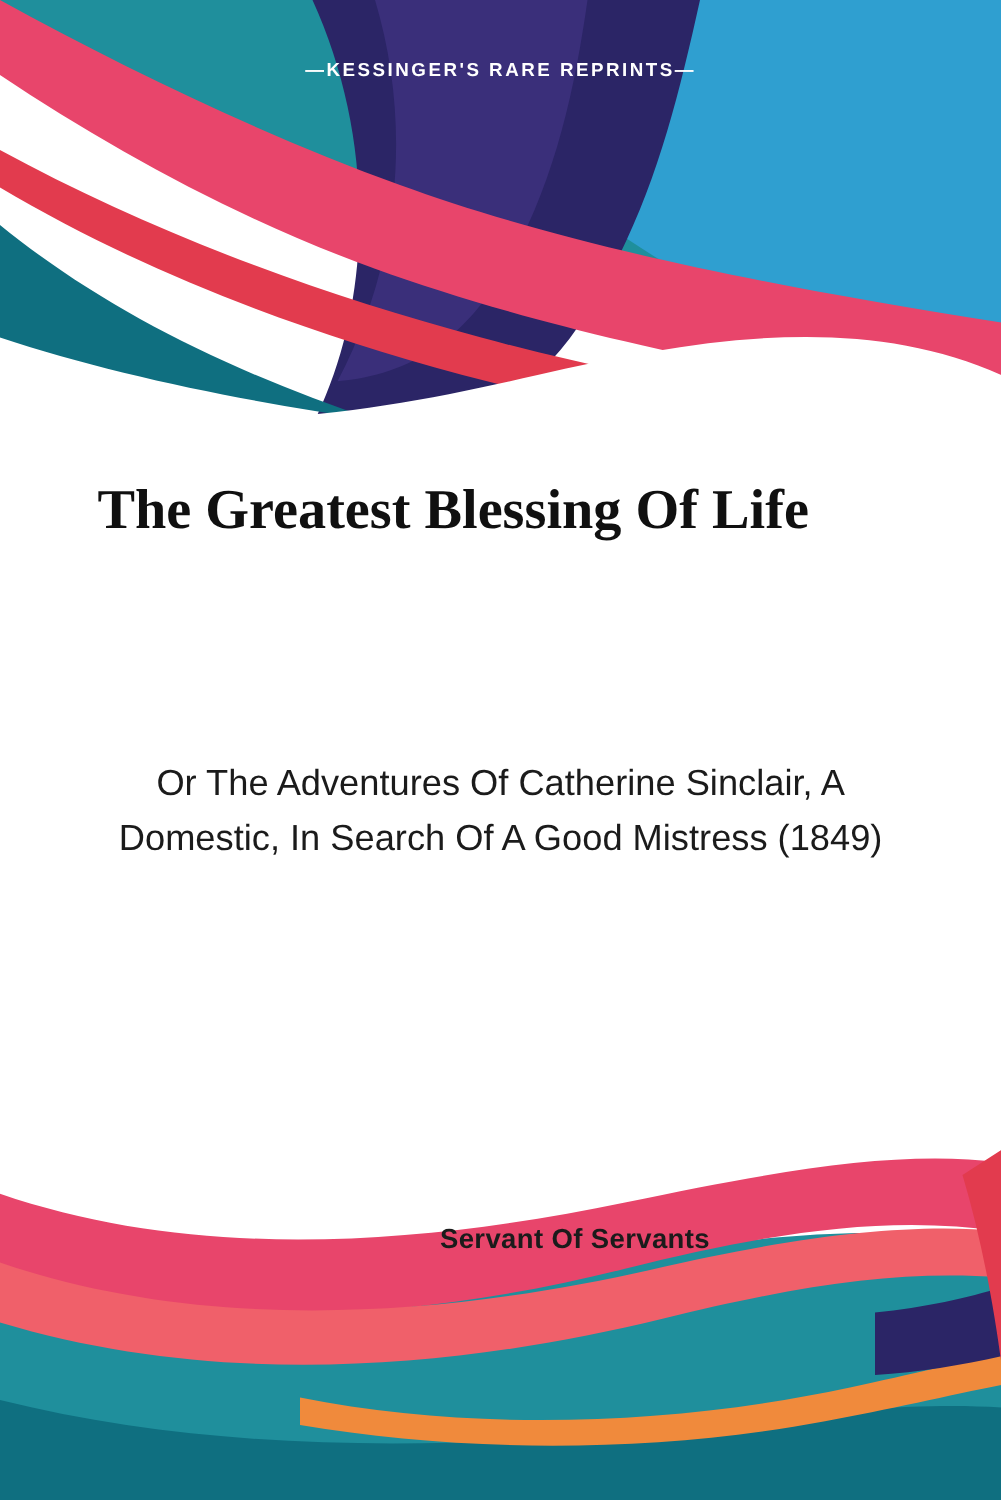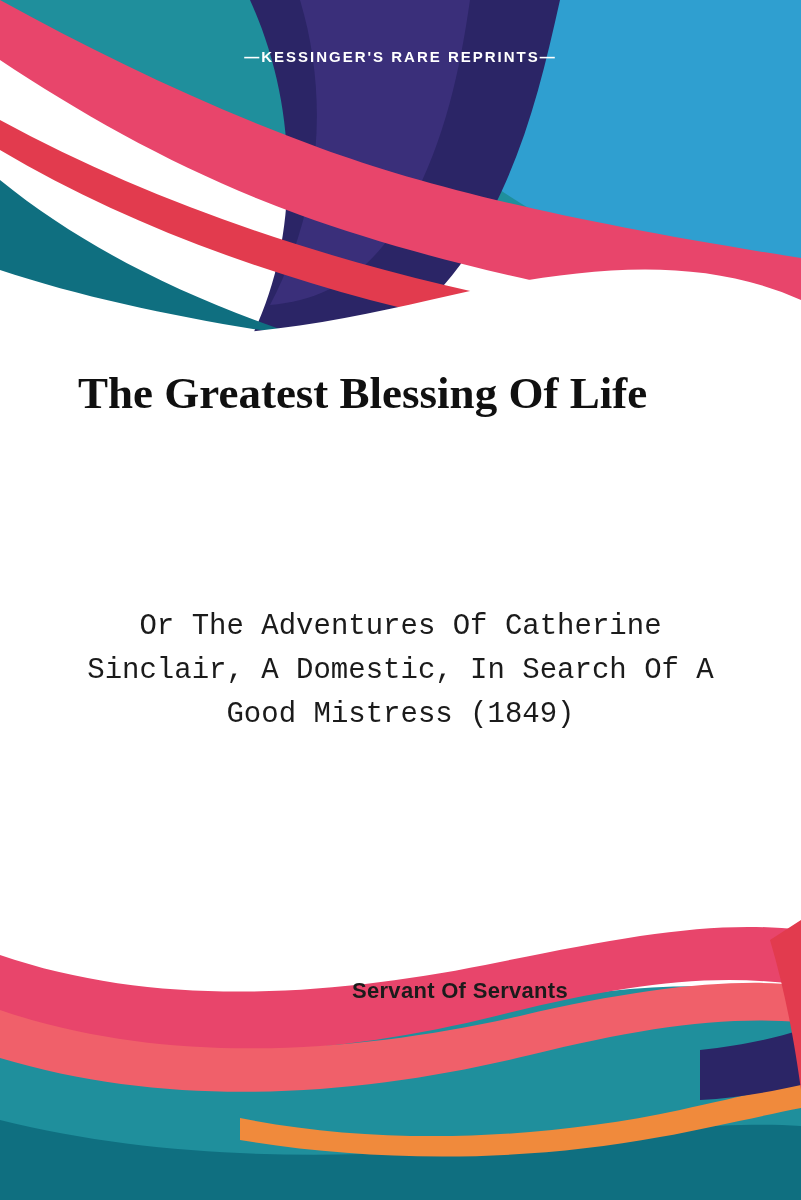--- a/index.html
+++ b/index.html
@@ -36,32 +36,32 @@
     z-index: 5;
     white-space: nowrap;
   }
   .text-block {
     position: absolute;
     left: 78px;
     width: 645px;
     z-index: 6;
   }
   .title {
-    top: 364px;
+    top: 378px;
     font-family: "Liberation Serif", serif;
     font-size: 45px;
     font-weight: bold;
     line-height: 1.30;
     color: #101010;
     text-align: left;
     letter-spacing: 0px;
   }
   .subtitle {
     top: 605px;
-    font-family: Liberation Mono, monospace;
+    font-family: Liberation Sans, sans-serif;
     font-size: 29px;
     font-weight: normal;
     line-height: 1.52;
     color: #1b1b1b;
     text-align: center;
     width: 645px;
   }
   .author {
     top: 978px;
     left: 250px;

